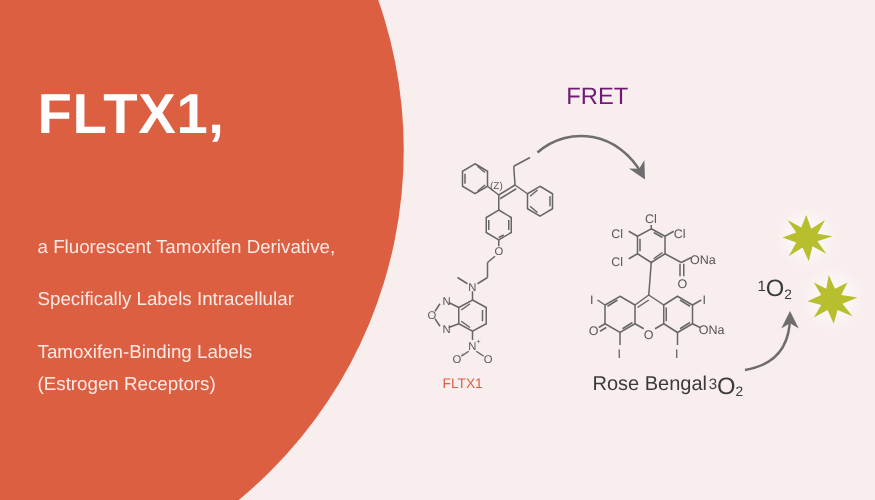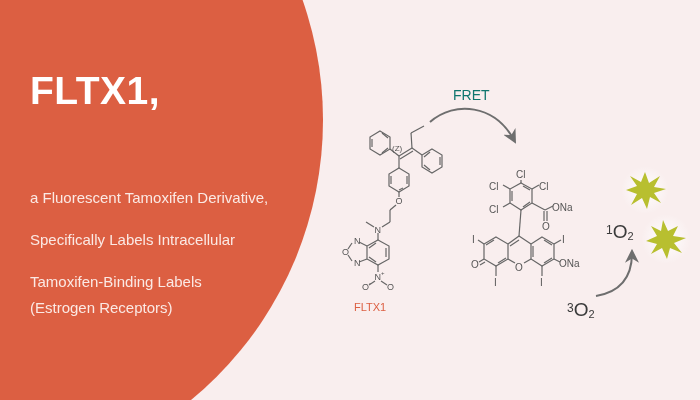--- a/index.html
+++ b/index.html
@@ -1,22 +1,22 @@
 <!DOCTYPE html>
 <html><head>
 <meta charset="utf-8">
 <style>
   html, body { margin:0; padding:0; }
   body { width:700px; height:400px; overflow:hidden; background:#f9eeee; position:relative; font-family:"Liberation Sans", sans-serif; }
   #stage { position:absolute; left:0; top:0; width:700px; height:400px; }
   .bg-circle { position:absolute; left:-403px; top:-243px; width:726px; height:726px; border-radius:50%; background:#dc5f42; }
-  .title { position:absolute; left:30px; top:66px; color:#ffffff; font-size:39px; font-weight:700; letter-spacing:0.5px; margin:0; line-height:50px; }
+  .title { position:absolute; left:30px; top:66px; color:#ffffff; font-size:45px; font-weight:700; letter-spacing:0.5px; margin:0; line-height:50px; }
   .sub { position:absolute; left:30px; color:#fbe9e4; font-size:15px; line-height:18px; white-space:nowrap; }
   .lbl { position:absolute; white-space:nowrap; line-height:1; }
-  .fret { left:453px; top:88px; font-size:14px; color:#0f766e; }
+  .fret { left:453px; top:68px; font-size:19px; color:#701a75; }
   .fltx-name { left:354px; top:302px; font-size:11px; color:#dc5f42; }
   .rb-name { left:474px; top:300px; font-size:16px; color:#3a3a3a; }
   .o2 { font-size:19px; color:#3a3a3a; }
   .o2 sup { font-size:12px; position:relative; top:-4px; vertical-align:baseline; }
   .o2 sub { font-size:11px; position:relative; top:2px; vertical-align:baseline; }
   svg { position:absolute; left:0; top:0; }
   svg text { font-family:"Liberation Sans", sans-serif; fill:#555; }
 </style>
 </head>
 <body>
@@ -174,20 +174,21 @@
       <polygon fill="#b8bf2f" points="645,172 649,183 660,176 654,187 666,189 654,193 661,203 650,197 647,209 642,198 631,205 637,194 626,190 637,186 630,176 641,182"></polygon>
     </g>
     <g>
       <circle cx="666" cy="239" r="25" fill="url(#glow)"></circle>
       <polygon fill="#b8bf2f" points="663,220 668,231 678,226 673,236 686,238 674,243 682,253 670,248 667,259 662,248 651,254 657,244 646,241 657,236 651,226 661,231"></polygon>
     </g>
   </svg>
 
   <div class="lbl fret">FRET</div>
   <div class="lbl fltx-name">FLTX1</div>
+  <div class="lbl rb-name">Rose Bengal</div>
 
   <div class="lbl o2" style="left:567px; top:300px;">
     <sup>3</sup><span>O</span><sub>2</sub>
   </div>
   <div class="lbl o2" style="left:606px; top:222px;text-align:right;">
     <sup>1</sup><span>O</span><sub>2</sub>
   </div>
 </div>
 
 </body></html>

